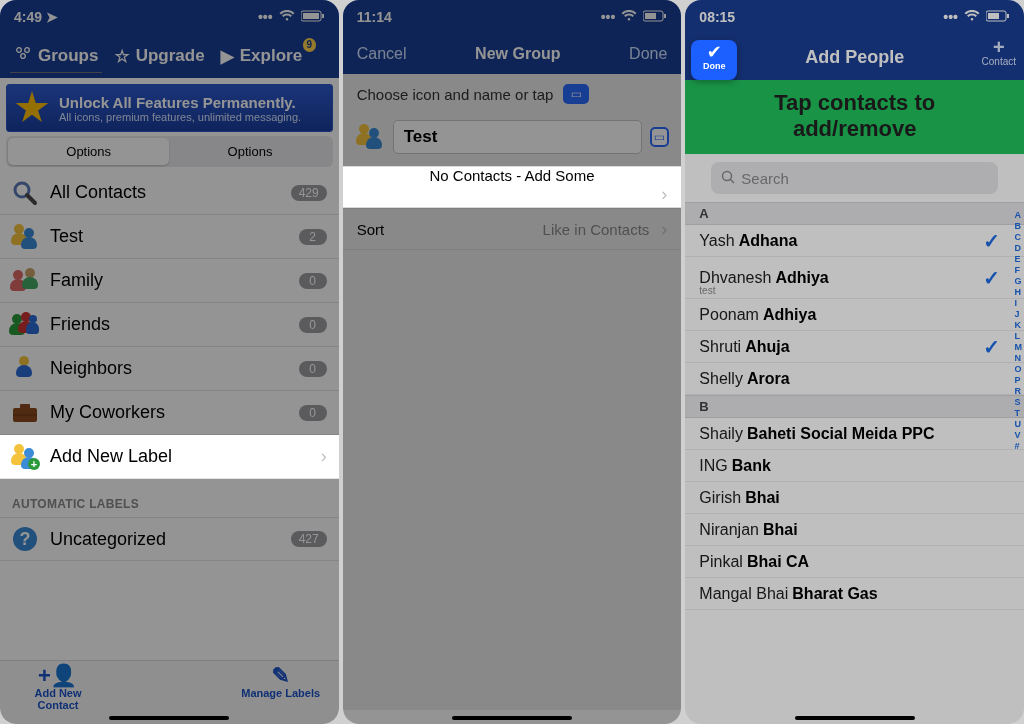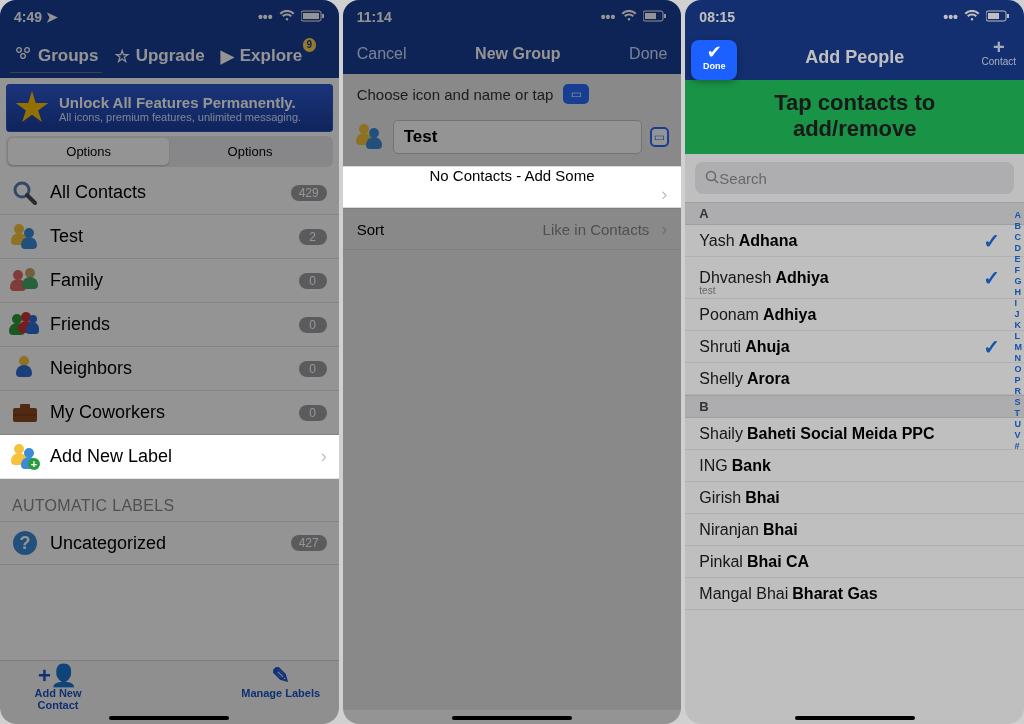--- a/index.html
+++ b/index.html
@@ -23,21 +23,21 @@
   .promo .t2 { font-size:11px; color:#d7e2ff;}
   .seg { display:flex; margin:4px 6px; background:#e9e9ec; border-radius:6px; padding:2px; font-size:13px;}
   .seg div { flex:1; text-align:center; padding:6px 0; border-radius:5px;}
   .seg .on { background:#fff; box-shadow:0 1px 2px rgba(0,0,0,.2);}
   .list { background:#fff;}
   .row { display:flex; align-items:center; height:44px; padding:0 12px 0 8px; border-bottom:1px solid #e3e3e5;}
   .row .ic { width:34px; height:34px; margin-right:8px; display:flex; align-items:center; justify-content:center;}
   .row .lbl { flex:1; font-size:18px; }
   .cbadge { background:#9d9da3; color:#fff; border-radius:10px; font-size:12px; padding:1px 8px; min-width:28px; text-align:center;}
   .chev { color:#c0c0c4; margin-left:6px; font-size:18px;}
-  .sect { font-size:16px; color:#8a8a8e; padding:18px 12px 6px; letter-spacing:.3px;}
+  .sect { font-size:12px; color:#8a8a8e; padding:18px 12px 6px; letter-spacing:.3px;font-weight:bold;}
   .footer { position:absolute; bottom:0; left:0; right:0; height:64px; display:flex; justify-content:space-between; padding:4px 18px 0; background:#f7f7f8; border-top:1px solid #d9d9dc;}
   .fbtn { color:#1b53c8; font-size:11px; font-weight:600; text-align:center; width:80px;}
   .fbtn .fi { font-size:22px; line-height:22px;}
   .homebar { position:absolute; bottom:4px; left:50%; transform:translateX(-50%); width:120px; height:4px; background:#000; border-radius:3px; z-index:60;}
   .hl-row { position:relative; z-index:55; background:#fff; }
 
   
   .nav2 { height:40px; background:#1b3f94; display:flex; align-items:center; justify-content:space-between; padding:0 14px; color:#cfe0ff; font-size:16px;}
   .nav2 .ttl { color:#fff; font-weight:600;}
   .panel { background:#ececee; }
@@ -51,21 +51,21 @@
 
   
   .nav3 { height:46px; background:#1b3f94; color:#fff; display:flex; align-items:center; justify-content:center; position:relative;}
   .nav3 .ttl { font-size:18px; font-weight:600;}
   .addc { position:absolute; right:8px; top:4px; text-align:center; font-size:10px; color:#dbe6ff;}
   .addc .pl { font-size:20px; font-weight:700; line-height:18px;}
   .done { position:absolute; left:6px; top:40px; width:46px; height:40px; background:#1c60ff; border-radius:8px; color:#fff; text-align:center; z-index:60; box-shadow:0 2px 6px rgba(0,0,0,.3);}
   .done .ck { font-size:18px; line-height:18px; padding-top:3px;}
   .done .dt { font-size:9px; font-weight:600;}
   .banner { background:#22c55e; text-align:center; padding:10px 8px 12px; font-size:22px; font-weight:700; color:#222;}
-  .sbar { margin:8px 10px; background:#e9e9ec; border-radius:8px; height:32px; display:flex; align-items:center; padding:0 10px; color:#8a8a8e; font-size:15px; }
+  .sbar { margin:8px 26px; background:#e9e9ec; border-radius:8px; height:32px; display:flex; align-items:center; padding:0 10px; color:#8a8a8e; font-size:15px; gap:6px;}
   .shdr { background:#e7e7ea; font-size:13px; font-weight:700; color:#444; padding:3px 14px; border-top:1px solid #d6d6d9; border-bottom:1px solid #d6d6d9;}
   .crow { height:32px; display:flex; align-items:center; padding:0 24px 0 14px; border-bottom:1px solid #ececee; font-size:16px; position:relative;}
   .crow .fn { color:#222;}
   .crow .ln { font-weight:700; color:#000; margin-left:4px;}
   .crow .sub { position:absolute; left:14px; bottom:2px; font-size:10px; color:#8a8a8e;}
   .chk { margin-left:auto; color:#1f6fe8; font-size:20px; font-weight:700;}
   .idx { position:absolute; right:2px; top:210px; display:flex; flex-direction:column; font-size:9px; color:#1f6fe8; font-weight:600; gap:1px; z-index:40;}
   .dimA { position:absolute; inset:0; background:rgba(0,0,0,0.25); pointer-events:none; z-index:50;}
 
   

